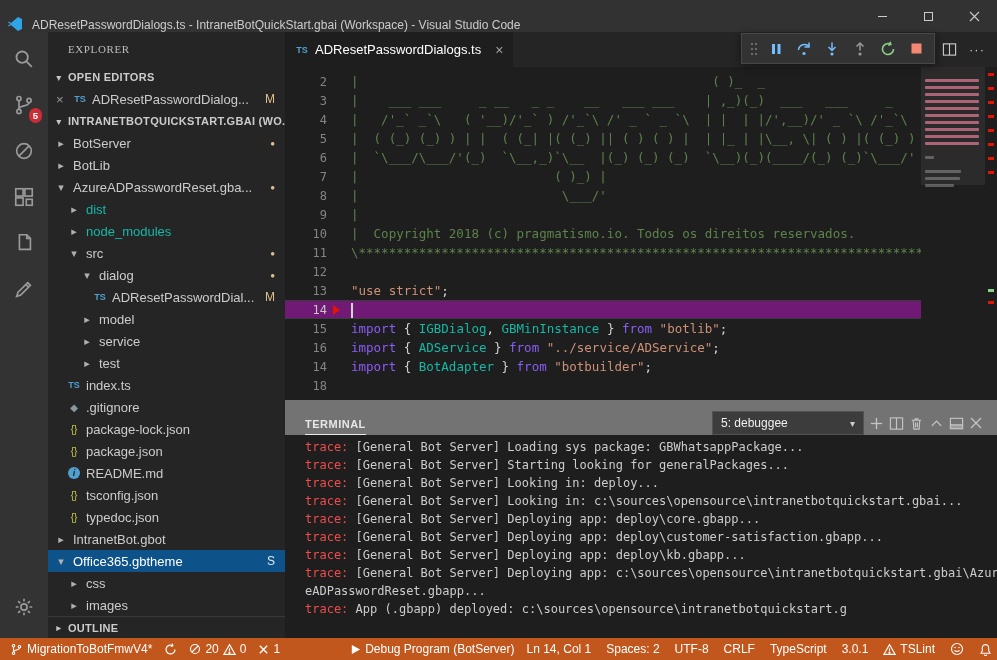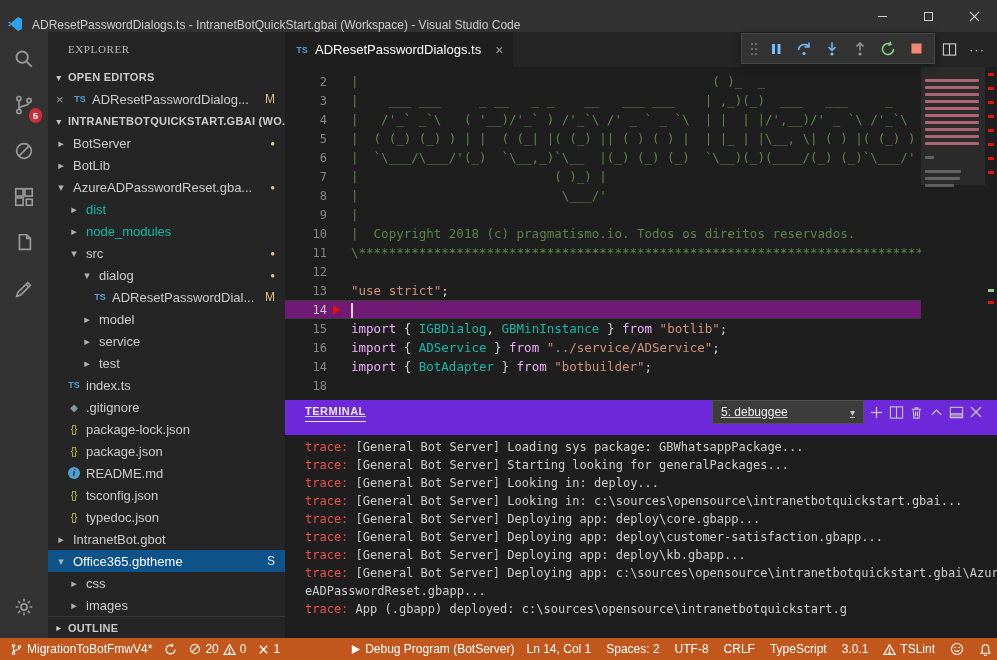--- a/index.html
+++ b/index.html
@@ -59,34 +59,34 @@
   .editor-lines{flex:1;padding-top:5px;overflow:hidden;min-width:0;}
   .code-line{height:19px;display:flex;align-items:center;position:relative;}
   .code-line.cur{background:#701a75;box-shadow:inset 0 1px 0 #3a3a3a, inset 0 -1px 0 #3a3a3a;}
   .gnum{width:42px;flex:none;text-align:right;color:#858585;font-size:12px;}
   .code-line.cur .gnum{color:#c6c6c6;}
   .gmark{width:0;height:0;border-left:7px solid #e51400;border-top:5px solid transparent;border-bottom:5px solid transparent;position:absolute;left:48px;}
   .ctext{margin-left:24px;white-space:pre;overflow:hidden;}
   .caret{display:inline-block;width:2px;height:15px;background:#d4d4d4;vertical-align:middle;}
   .tk-cmt{color:#6a9955;opacity:.82;}
   .tk-str{color:#ce9178;}
-  .tk-kw{color:#f0abfc;}
+  .tk-kw{color:#8b5cf6;}
   .tk-id{color:#14b8a6;}
   .tk-pl{color:#d4d4d4;}
   .minimap{width:64px;flex:none;position:relative;padding-top:8px;}
   .mm-slider{position:absolute;top:0;left:0;right:0;height:118px;background:rgba(255,255,255,.06);}
   .mm-bar{height:3px;margin:4px 2px 0 4px;border-radius:1px;}
   .mm-gray{background:#5a5a5a;}
   .mm-pink{background:#a85b6e;}
   .ruler{width:12px;flex:none;position:relative;}
   .rmark{position:absolute;left:3px;width:6px;height:3px;}
 
   
   .terminal-panel{height:238px;flex:none;display:flex;flex-direction:column;background:#1e1e1e;}
-  .panel-header{height:35px;display:flex;align-items:flex-start;padding:0 14px 0 20px;flex:none;background:#6d28d9;text-decoration:underline;}
+  .panel-header{height:35px;display:flex;align-items:flex-end;padding:0 14px 0 20px;flex:none;background:#737373;}
   .panel-tab{font-size:11px;color:#e7e7e7;letter-spacing:.5px;padding:5px 0 4px;border-bottom:1px solid #e7e7e7;font-weight:bold;}
   .panel-actions{margin-left:auto;display:flex;align-items:center;gap:5px;color:#c5c5c5;}
   .term-select{display:flex;align-items:center;background:#3c3c3c;border:1px solid #525252;color:#f0f0f0;font-size:12px;height:24px;padding:0 8px;min-width:152px;justify-content:space-between;gap:14px;}
   .term-select .sel-caret{font-size:10px;color:#cccccc;}
   .term-body{flex:1;padding:5px 0 0 20px;font-family:"DejaVu Sans Mono","Liberation Mono",monospace;font-size:12px;overflow:hidden;}
   .term-line{height:18px;white-space:pre;color:#cccccc;}
   .t-trace{color:#f14c4c;}
 
   
   .statusbar{height:22px;background:#c2571d;color:#ffffff;display:flex;align-items:center;font-size:12px;flex:none;padding:0 10px;gap:12px;white-space:nowrap;}

